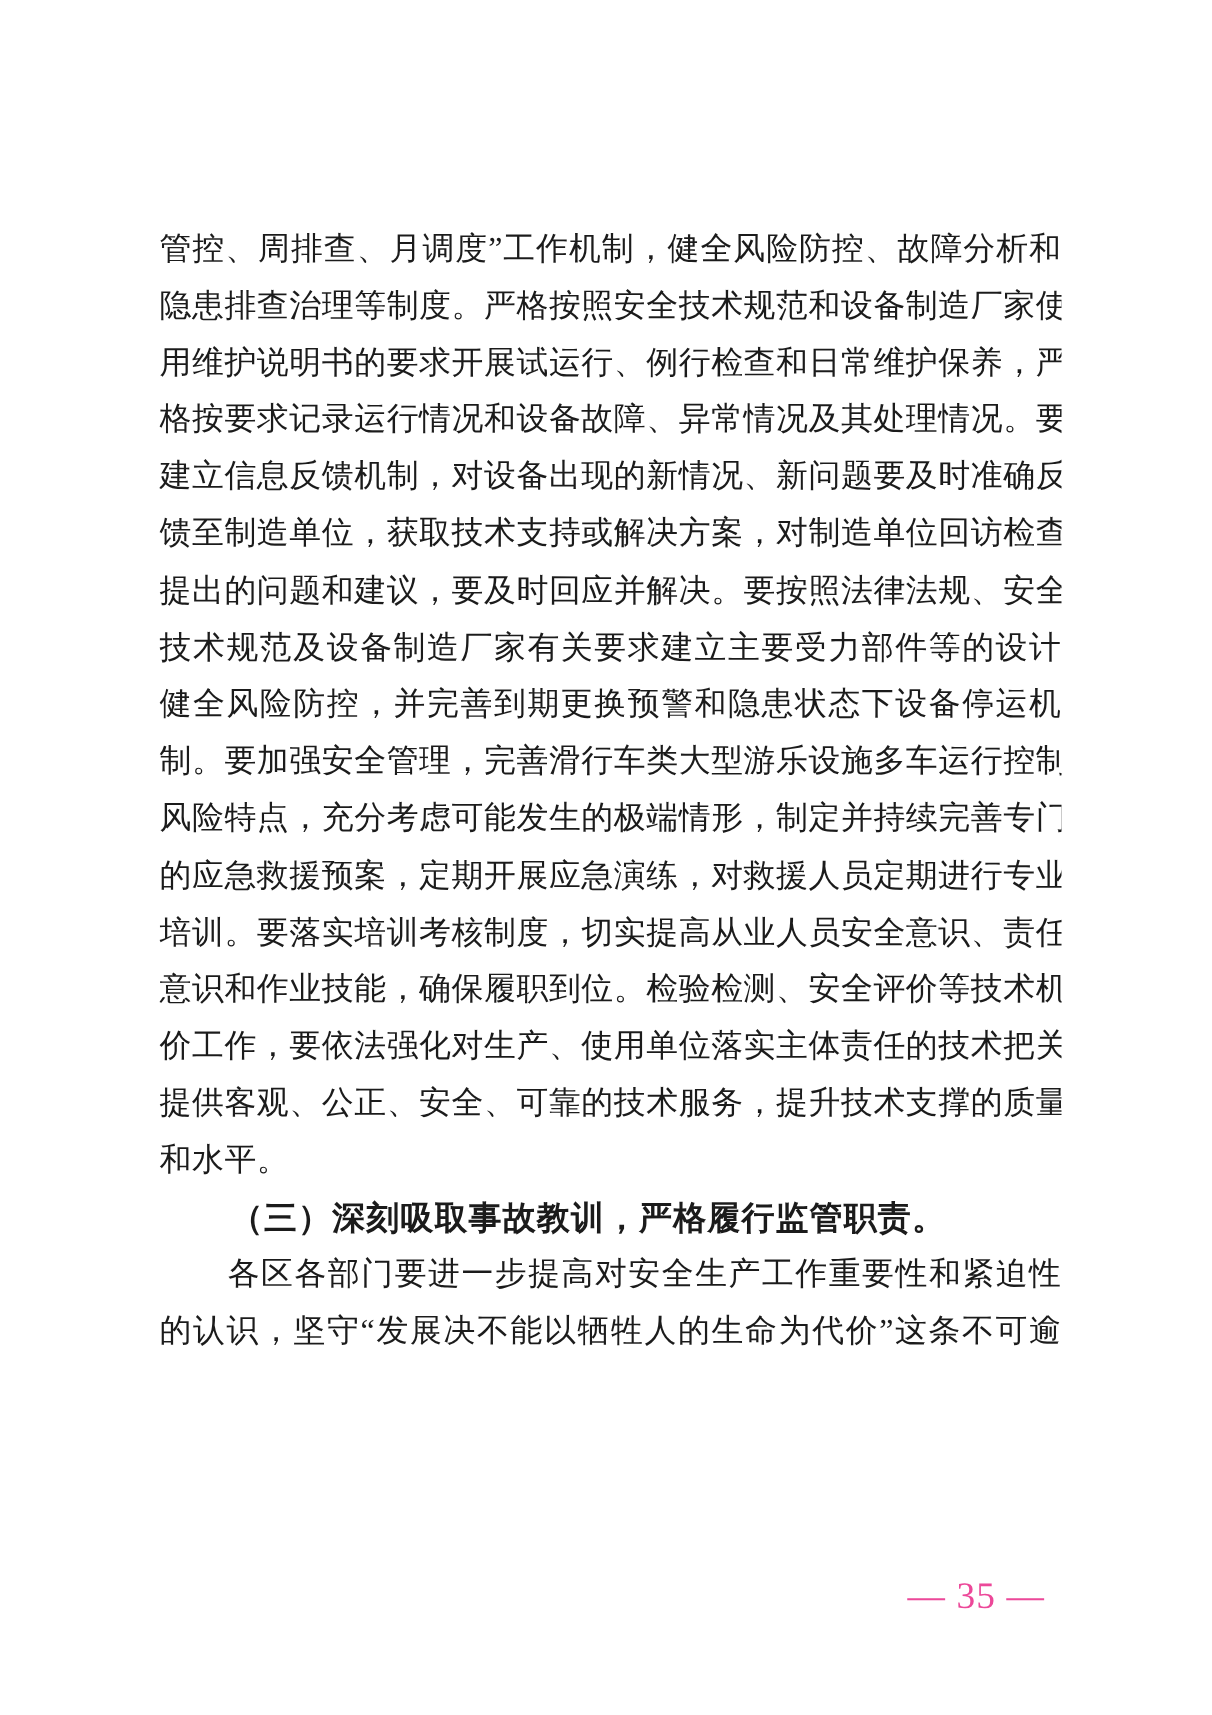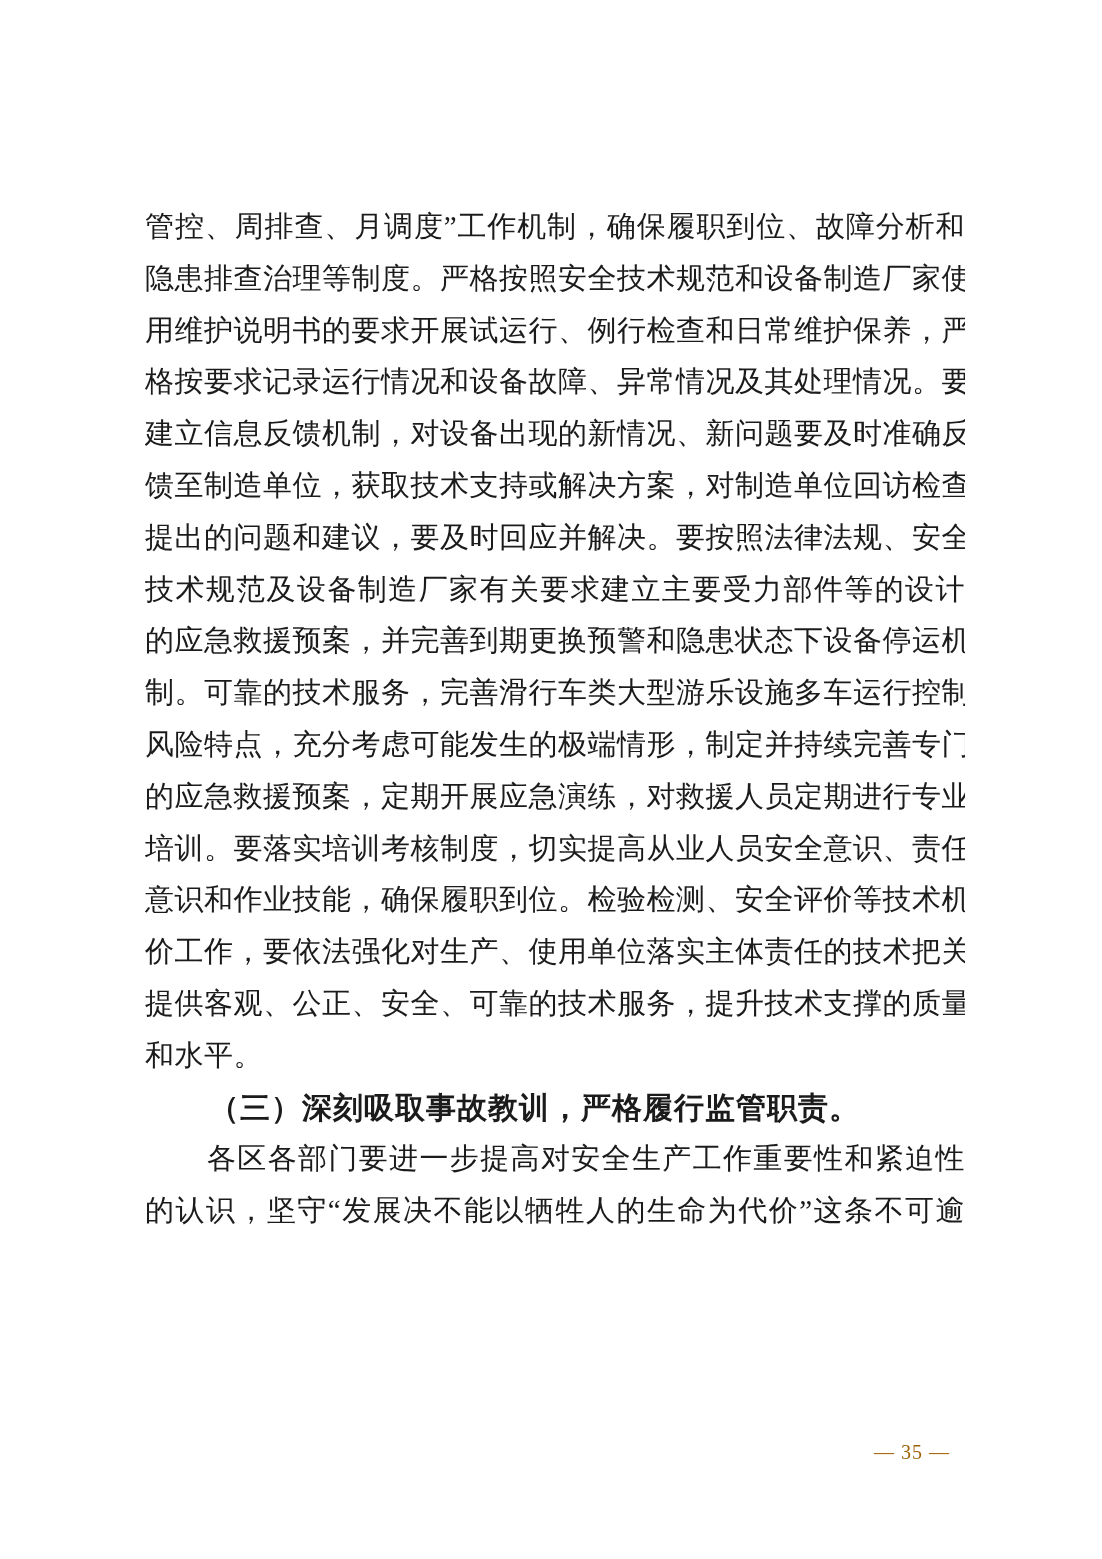--- a/index.html
+++ b/index.html
@@ -52,42 +52,42 @@
     font-weight: bold;
     margin: 0;
     padding-left: 64px;
     letter-spacing: 1px;
     white-space: nowrap;
   }
   .page-number {
     position: absolute;
     top: 1436px;
     right: 152px;
-    font-size: 20px;
+    font-size: 34px;
     line-height: 32px;
     letter-spacing: 1px;
-    color: #a16207;
+    color: #ec4899;
   }
 </style>
 </head>
 <body>
 
 <div class="page">
   <main class="text-block">
     <div>
-        <div class="line">管控、周排查、月调度”工作机制，确保履职到位、故障分析和</div>
+        <div class="line">管控、周排查、月调度”工作机制，健全风险防控、故障分析和</div>
         <div class="line">隐患排查治理等制度。严格按照安全技术规范和设备制造厂家使</div>
         <div class="line">用维护说明书的要求开展试运行、例行检查和日常维护保养，严</div>
         <div class="line">格按要求记录运行情况和设备故障、异常情况及其处理情况。要</div>
         <div class="line">建立信息反馈机制，对设备出现的新情况、新问题要及时准确反</div>
         <div class="line">馈至制造单位，获取技术支持或解决方案，对制造单位回访检查</div>
         <div class="line">提出的问题和建议，要及时回应并解决。要按照法律法规、安全</div>
         <div class="line">技术规范及设备制造厂家有关要求建立主要受力部件等的设计</div>
-        <div class="line">的应急救援预案，并完善到期更换预警和隐患状态下设备停运机</div>
-        <div class="line">制。可靠的技术服务，完善滑行车类大型游乐设施多车运行控制</div>
+        <div class="line">健全风险防控，并完善到期更换预警和隐患状态下设备停运机</div>
+        <div class="line">制。要加强安全管理，完善滑行车类大型游乐设施多车运行控制</div>
         <div class="line">风险特点，充分考虑可能发生的极端情形，制定并持续完善专门</div>
         <div class="line">的应急救援预案，定期开展应急演练，对救援人员定期进行专业</div>
         <div class="line">培训。要落实培训考核制度，切实提高从业人员安全意识、责任</div>
         <div class="line">意识和作业技能，确保履职到位。检验检测、安全评价等技术机</div>
         <div class="line">价工作，要依法强化对生产、使用单位落实主体责任的技术把关，</div>
         <div class="line">提供客观、公正、安全、可靠的技术服务，提升技术支撑的质量</div>
         <div class="line last-left">和水平。</div>
       </div>
     <h2 class="heading">（三）深刻吸取事故教训，严格履行监管职责。</h2>
     <div>

